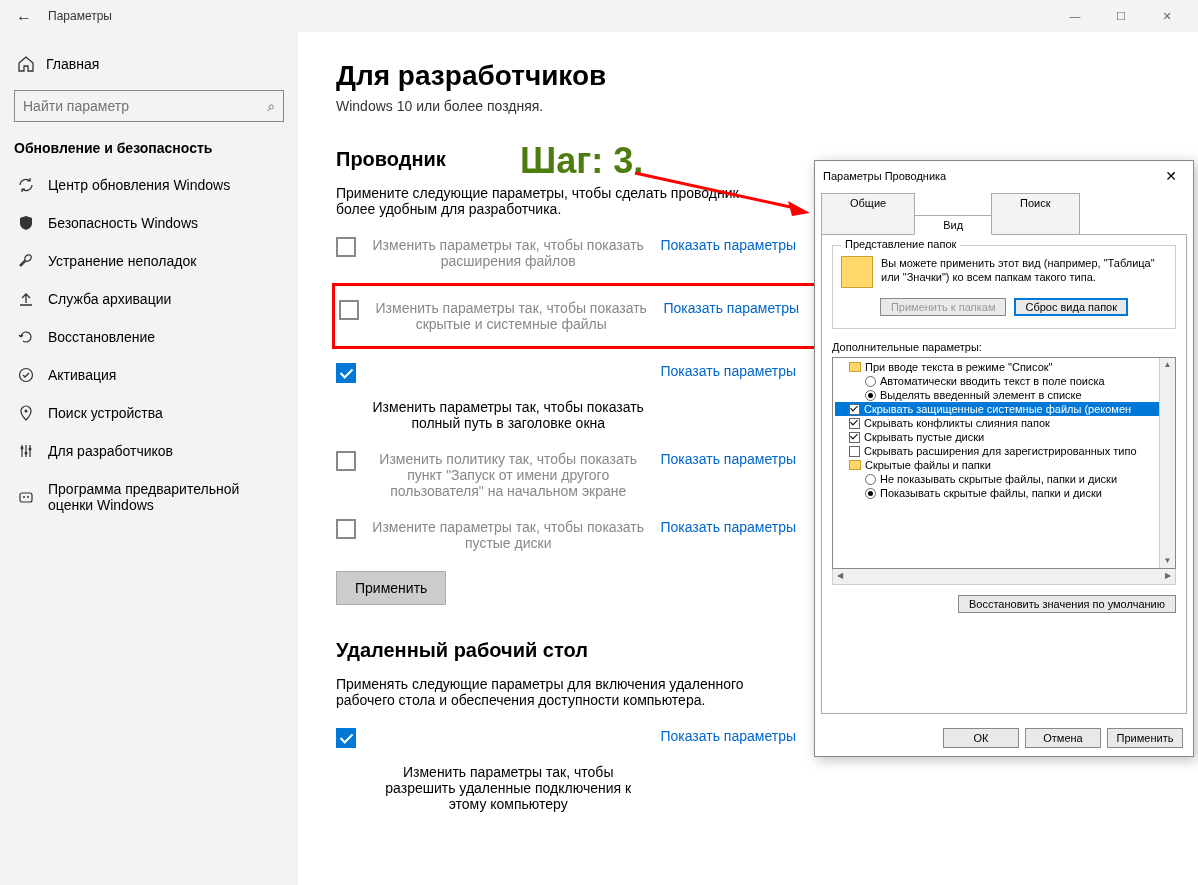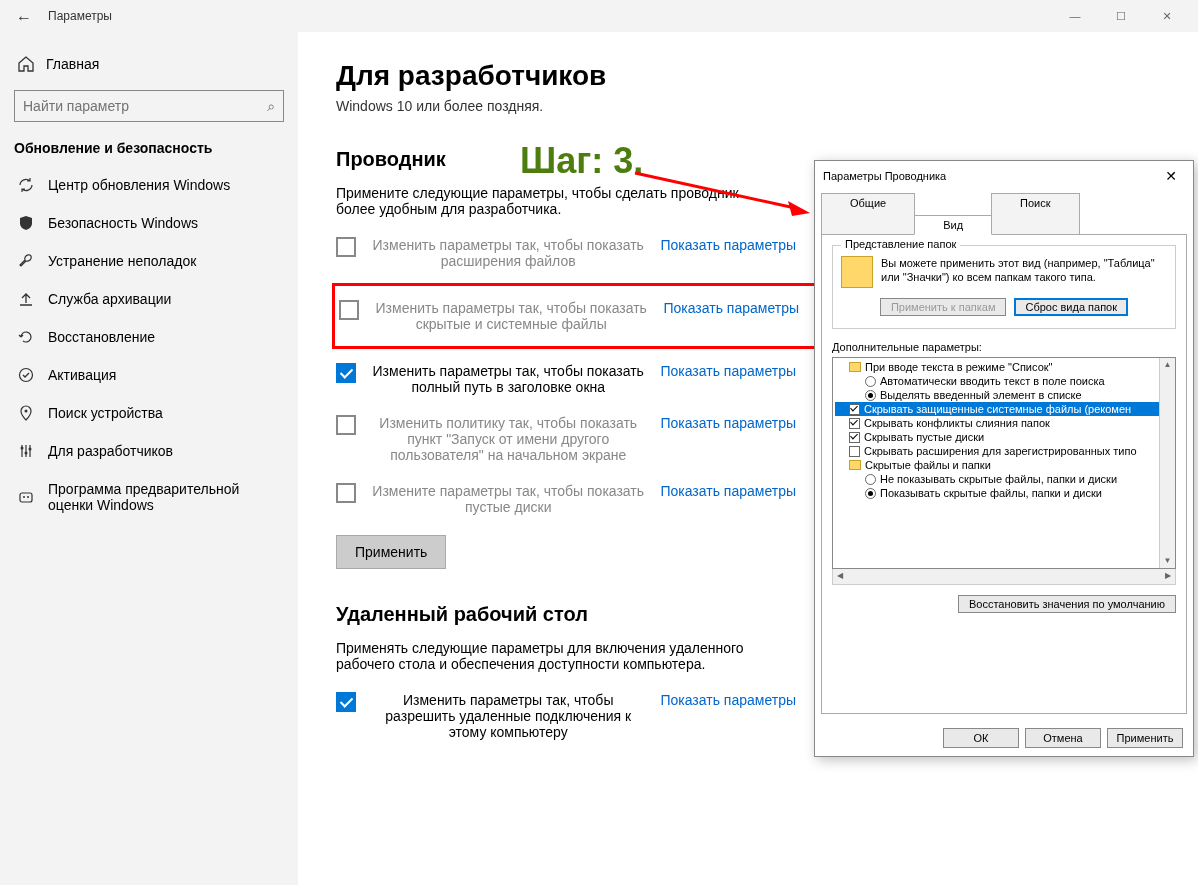--- a/index.html
+++ b/index.html
@@ -26,21 +26,21 @@
 .content h1 { font-weight: 600; font-size: 28px; margin-bottom: 6px; }
 .content .sub { font-size: 14px; color: #333; }
 .section-h { font-weight: 600; font-size: 20px; margin: 34px 0 14px; }
 .desc { font-size: 14px; margin-bottom: 10px; max-width: 440px; }
 
 .opt { display: flex; align-items: flex-start; padding: 10px 0; max-width: 460px; }
 .opt .cb { width: 20px; height: 20px; border: 2px solid #888; margin-right: 14px; flex-shrink: 0; position: relative; }
 .opt .cb.checked { background: #0078d7; border-color: #0078d7; }
 .opt .cb.checked::after { content: ""; position: absolute; left: 5px; top: 1px; width: 5px; height: 10px; border: solid #fff; border-width: 0 2px 2px 0; transform: rotate(45deg); }
 .opt .lbl { font-size: 14px; color: #888; flex: 1; text-align: center; }
-.opt.checked .lbl { color: #000; }
+.opt.checked .lbl { color: #000; margin-top: 36px; }
 .opt .link { color: #0066cc; font-size: 14px; margin-left: 14px; flex-shrink: 0; }
 
 .redbox { border: 3px solid #f00; padding: 4px 4px; margin: -4px; margin-top: 4px; margin-bottom: 4px; }
 
 .apply { margin-top: 10px; padding: 8px 18px; background: #ccc; border: 1px solid #aaa; font-size: 14px; }
 
 
 .step { position: absolute; left: 520px; top: 140px; color: #4d7c0f; font-weight: 700; font-size: 36px; font-family: Arial, sans-serif; }
 .arrow { position: absolute; left: 630px; top: 168px; width: 180px; height: 50px; pointer-events: none; }
 

